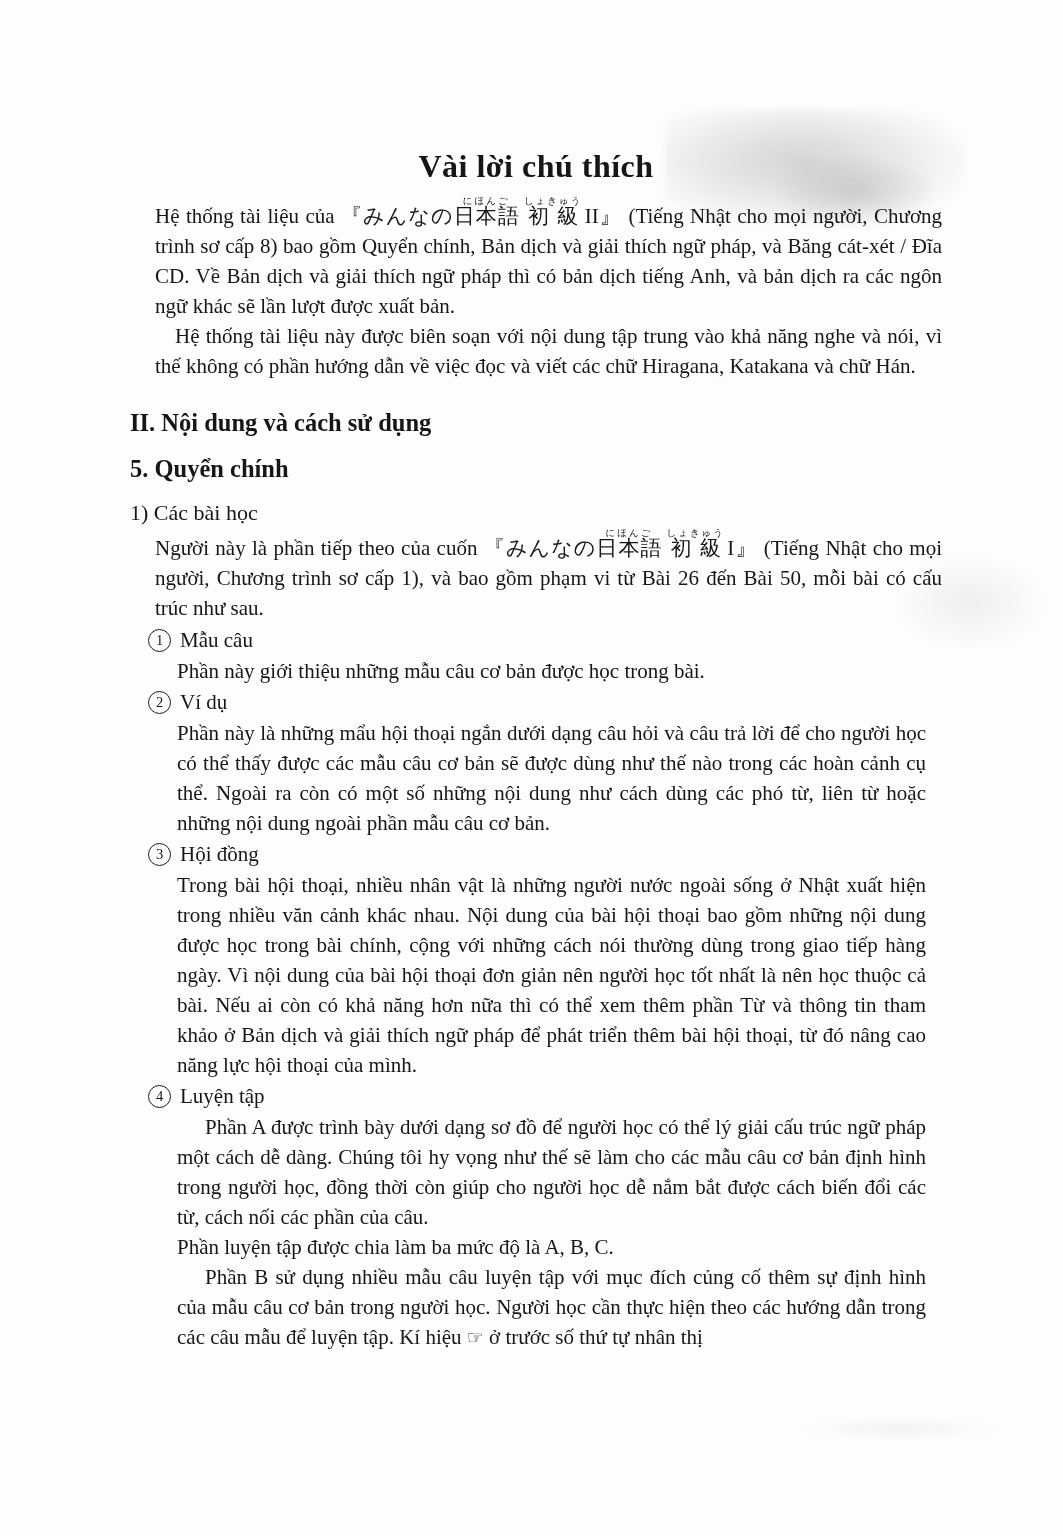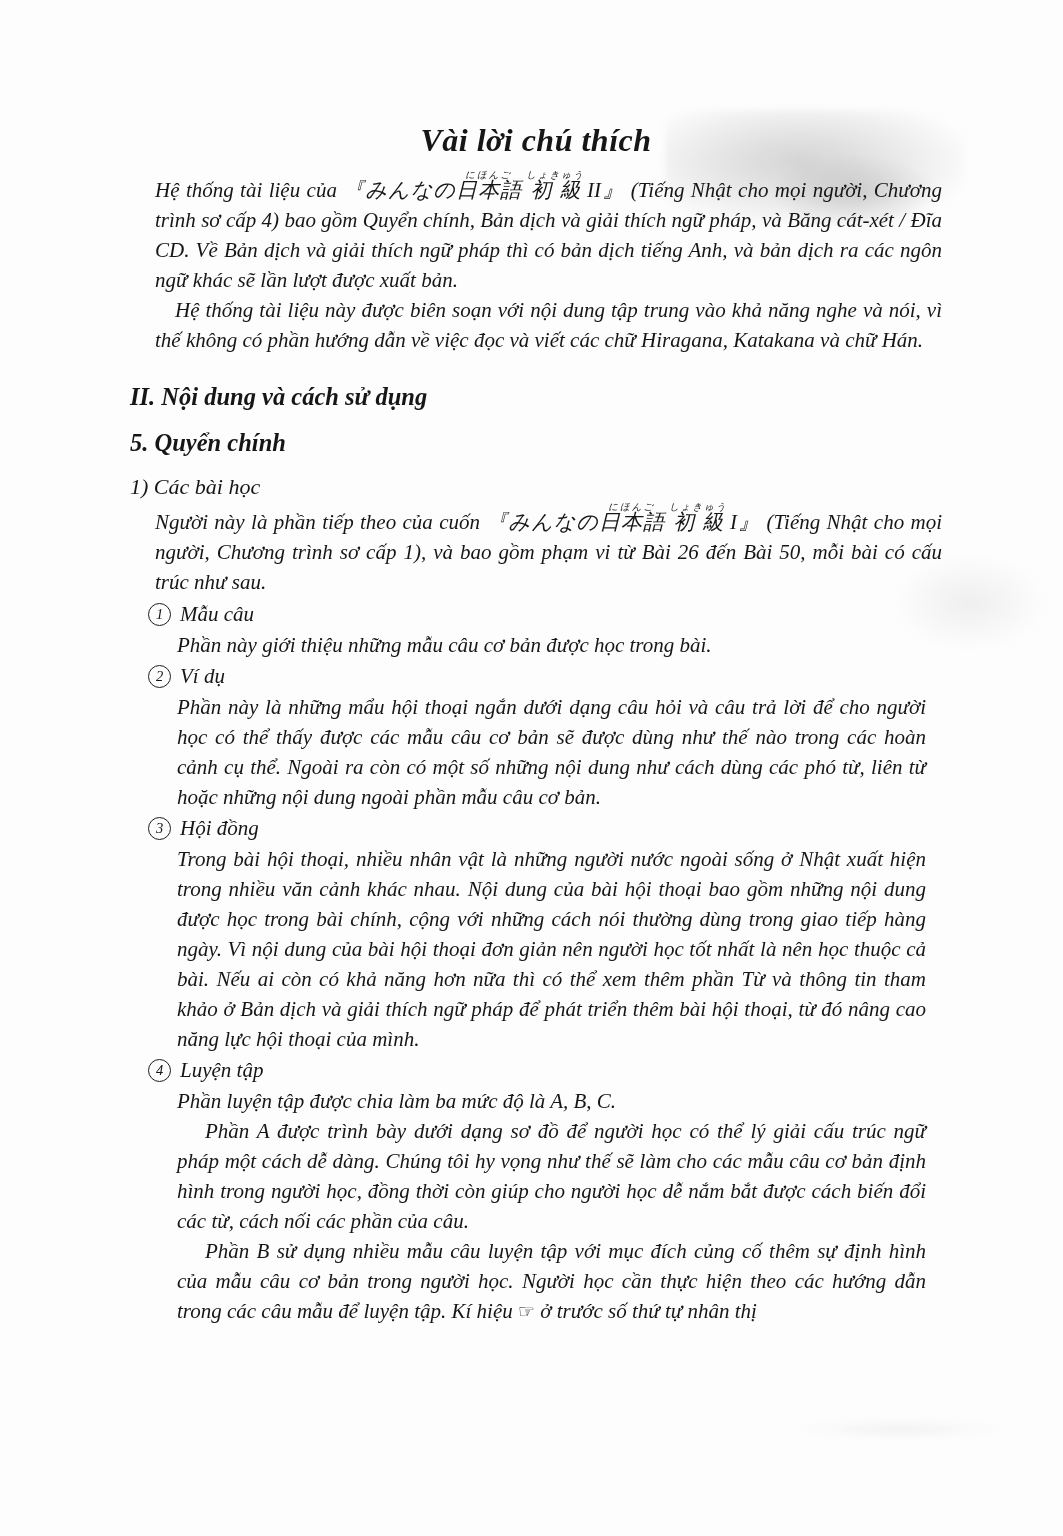--- a/index.html
+++ b/index.html
@@ -11,23 +11,22 @@
     position: relative;
     width: 1063px;
     height: 1536px;
     background: #fdfdfd;
     overflow: hidden;
     color: #161616;
   }
   .content {
     position: absolute;
     left: 130px;
-    top: 120px;
+    top: 146px;
     width: 812px;
-    font-style: italic;
   }
   .title {
     margin: 0;
     font-size: 32px;
     line-height: 40px;
     font-weight: bold;
     text-align: center;
     letter-spacing: 0.5px;
   }
   .heading {
@@ -128,21 +127,21 @@
   <div class="artifact artifact-2"></div>
   <div class="artifact artifact-3"></div>
   <div class="artifact artifact-4"></div>
 
   <div class="content">
 
     <h1 class="title">Vài lời chú thích</h1>
 
 
     <p class="body first-after-heading">
-      <span>Hệ thống tài liệu của 『みんなの</span><ruby><span>日本語</span><rt>にほんご</rt></ruby> <ruby><span>初級</span><rt>しょきゅう</rt></ruby><span> II』 (Tiếng Nhật cho mọi người, Chương trình sơ cấp 4) bao gồm Quyển chính, Bản dịch và giải thích ngữ pháp, và Băng cát-xét / Đĩa CD. Về Bản dịch và giải thích ngữ pháp thì có bản dịch tiếng Anh, và bản dịch ra các ngôn ngữ khác sẽ lần lượt được xuất bản.</span>
+      <span>Hệ thống tài liệu của 『みんなの</span><ruby><span>日本語</span><rt>にほんご</rt></ruby> <ruby><span>初級</span><rt>しょきゅう</rt></ruby><span> II』 (Tiếng Nhật cho mọi người, Chương trình sơ cấp 8) bao gồm Quyển chính, Bản dịch và giải thích ngữ pháp, và Băng cát-xét / Đĩa CD. Về Bản dịch và giải thích ngữ pháp thì có bản dịch tiếng Anh, và bản dịch ra các ngôn ngữ khác sẽ lần lượt được xuất bản.</span>
     </p>
 
     <p class="body indent-sm">Hệ thống tài liệu này được biên soạn với nội dung tập trung vào khả năng nghe và nói, vì thế không có phần hướng dẫn về việc đọc và viết các chữ Hiragana, Katakana và chữ Hán.</p>
 
     <h2 class="heading h-sec2">II. Nội dung và cách sử dụng</h2>
 
     <h3 class="heading h-sub1">5. Quyển chính</h3>
 
     <p class="list-label">1) Các bài học</p>
 
@@ -182,22 +181,22 @@
         <p class="item-body">Trong bài hội thoại, nhiều nhân vật là những người nước ngoài sống ở Nhật xuất hiện trong nhiều văn cảnh khác nhau. Nội dung của bài hội thoại bao gồm những nội dung được học trong bài chính, cộng với những cách nói thường dùng trong giao tiếp hàng ngày. Vì nội dung của bài hội thoại đơn giản nên người học tốt nhất là nên học thuộc cả bài. Nếu ai còn có khả năng hơn nữa thì có thể xem thêm phần Từ và thông tin tham khảo ở Bản dịch và giải thích ngữ pháp để phát triển thêm bài hội thoại, từ đó nâng cao năng lực hội thoại của mình.</p>
       </div>
 
       <div class="item">
         <div class="item-head">
           <span class="circle-num">
               <span>4</span>
             </span>
           <span class="item-label">Luyện tập</span>
         </div>
+        <p class="item-body indent">Phần A được trình bày dưới dạng sơ đồ để người học có thể lý giải cấu trúc ngữ pháp một cách dễ dàng. Chúng tôi hy vọng như thế sẽ làm cho các mẫu câu cơ bản định hình trong người học, đồng thời còn giúp cho người học dễ nắm bắt được cách biến đổi các từ, cách nối các phần của câu.</p>
         <p class="item-body">Phần luyện tập được chia làm ba mức độ là A, B, C.</p>
-        <p class="item-body indent">Phần A được trình bày dưới dạng sơ đồ để người học có thể lý giải cấu trúc ngữ pháp một cách dễ dàng. Chúng tôi hy vọng như thế sẽ làm cho các mẫu câu cơ bản định hình trong người học, đồng thời còn giúp cho người học dễ nắm bắt được cách biến đổi các từ, cách nối các phần của câu.</p>
         <p class="item-body indent">
           <span>Phần B sử dụng nhiều mẫu câu luyện tập với mục đích củng cố thêm sự định hình của mẫu câu cơ bản trong người học. Người học cần thực hiện theo các hướng dẫn trong các câu mẫu để luyện tập. Kí hiệu </span><span class="hand-symbol">☞</span><span> ở trước số thứ tự nhân thị</span>
         </p>
       </div>
 
     </div>
   </div>
 </div>
 
 </body></html>

